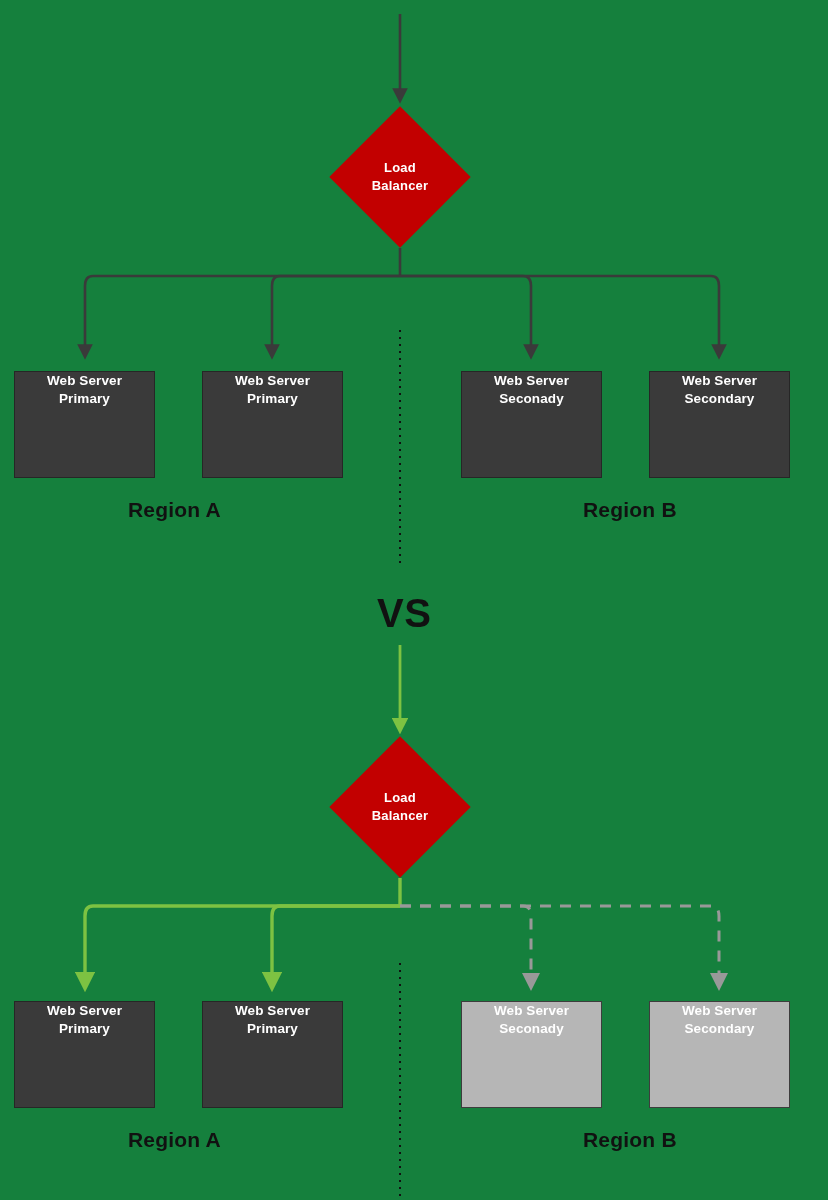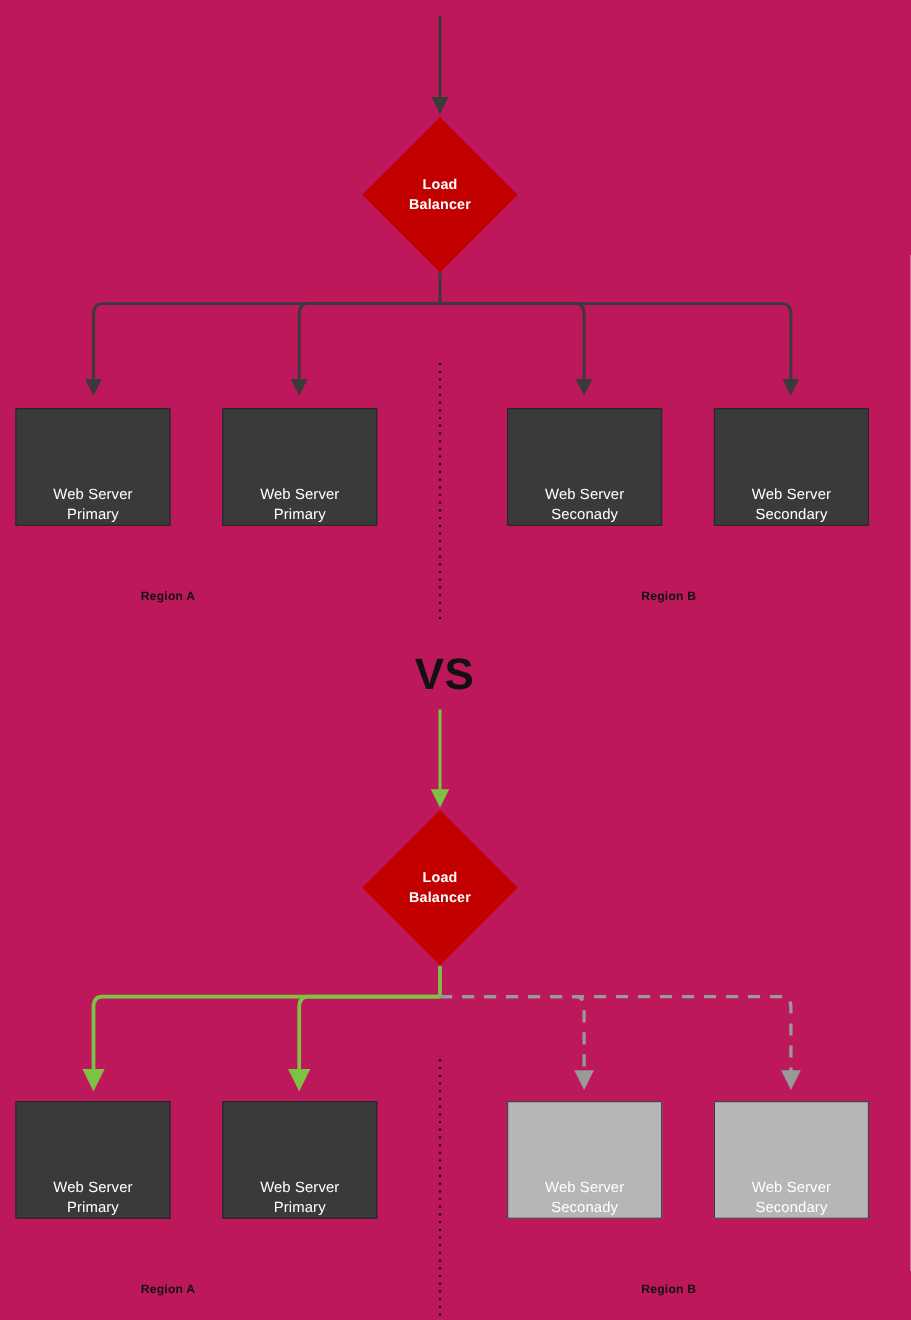--- a/index.html
+++ b/index.html
@@ -8,42 +8,42 @@
     background: #ffffff;
   }
   body {
     font-family: "Liberation Sans", sans-serif;
     -webkit-font-smoothing: antialiased;
   }
   #canvas {
     position: relative;
     width: 828px;
     height: 1200px;
-    background: #be185d;
+    background: #15803d;
     overflow: hidden;
   }
   #wires {
     position: absolute;
     left: 0;
     top: 0;
     width: 828px;
     height: 1200px;
     pointer-events: none;
   }
 
   
   .node-box {
     position: absolute;
     box-sizing: border-box;
     display: flex;
-    align-items: flex-end;
+    align-items: flex-start;
     justify-content: center;
     text-align: center;
     color: #ffffff;
-    font-weight: normal;
+    font-weight: bold;
     font-size: 13.5px;
     line-height: 1.35;
     letter-spacing: 0.1px;
     border: 1.6px solid #2b2b2b;
     z-index: 3;
   }
   .node-box.active {
     background: #3a3a3a;
     border-color: #262626;
   }
@@ -86,26 +86,25 @@
     line-height: 1.4;
     letter-spacing: 0.2px;
     pointer-events: none;
   }
   .diamond .dlabel span { display: block; }
 
   
   .region-label {
     position: absolute;
     font-weight: bold;
-    font-size: 11px;
+    font-size: 21px;
     color: #111111;
     letter-spacing: 0.2px;
     white-space: nowrap;
     z-index: 3;
-    margin-top: 38px;
   }
 
   
   .vs-text {
     position: absolute;
     font-weight: bold;
     font-size: 40px;
     color: #111111;
     letter-spacing: 0.5px;
     z-index: 3;

